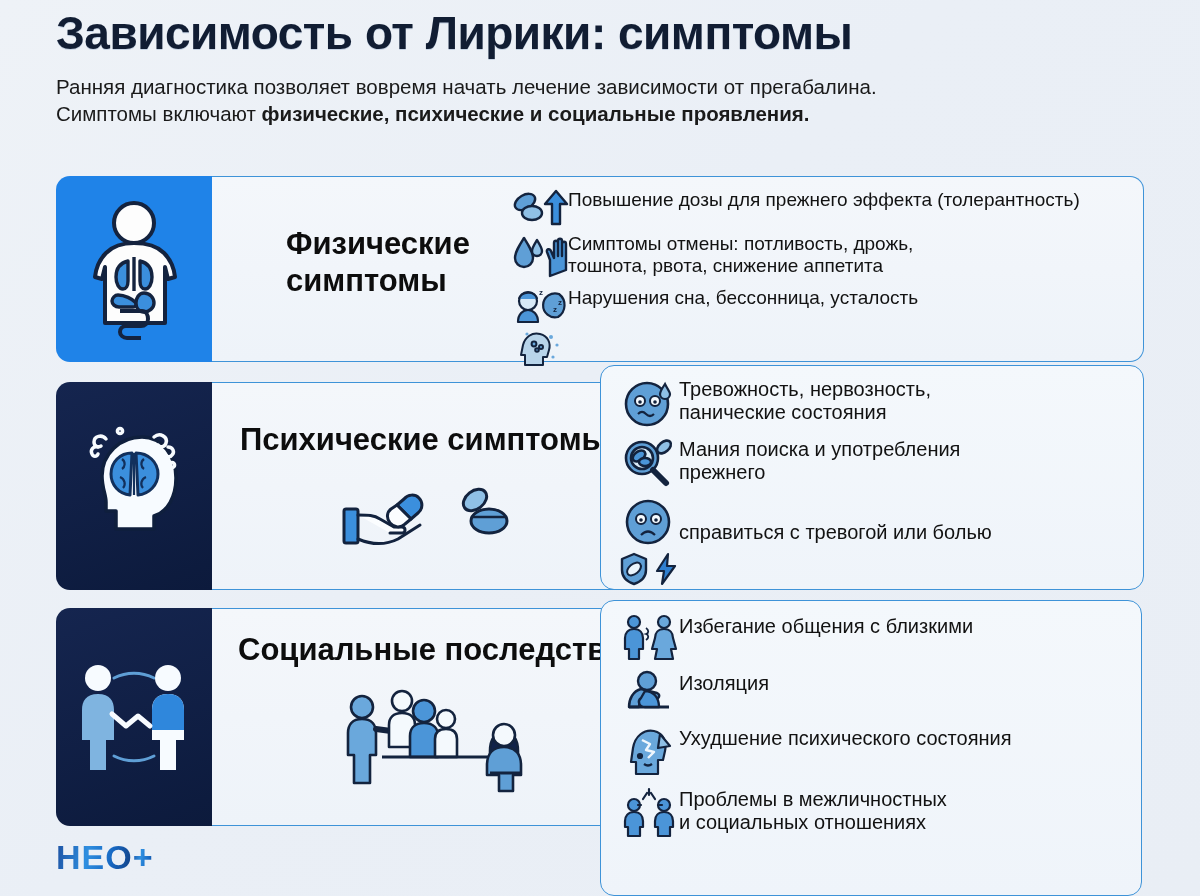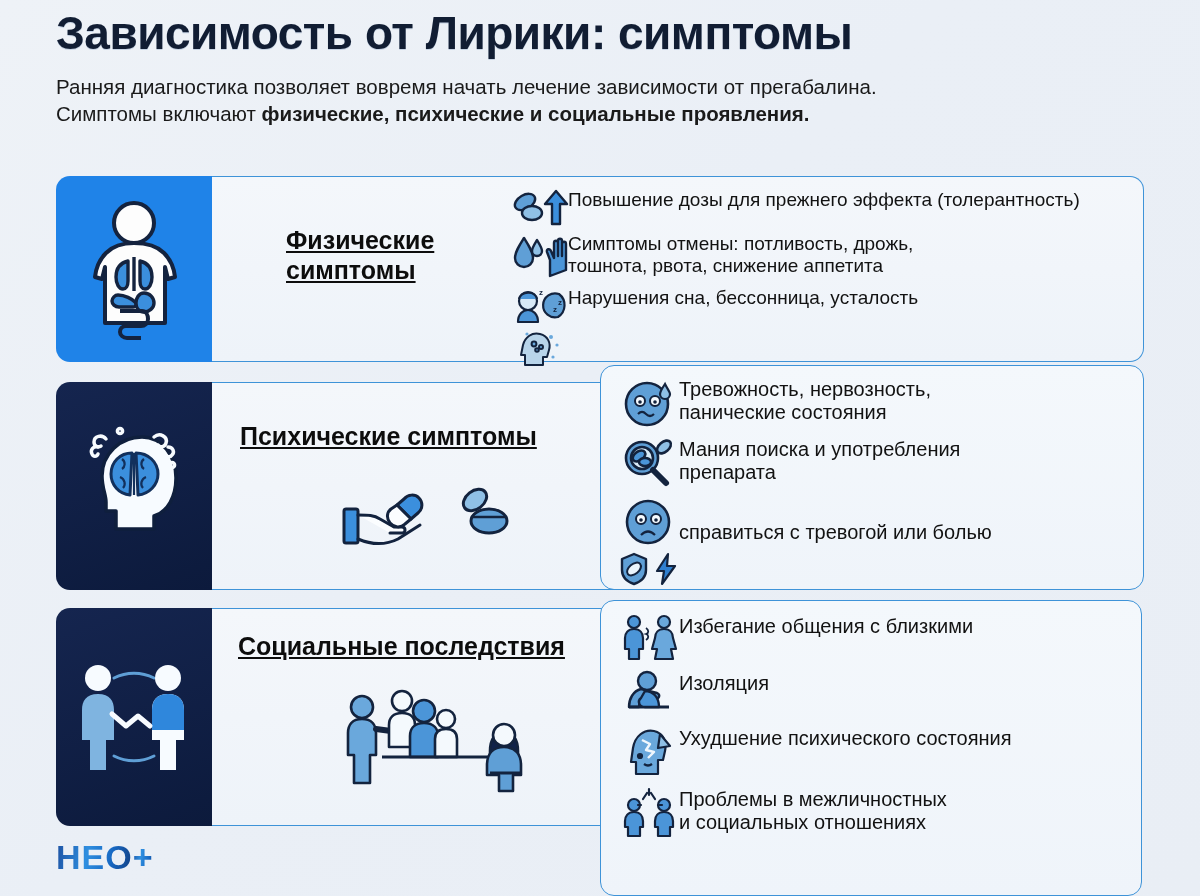--- a/index.html
+++ b/index.html
@@ -33,21 +33,21 @@
     position:relative;z-index:3;
   }
   .left-blue{background:#1f83e8;}
   .left-navy{background:linear-gradient(160deg,#15254f 0%,#0c1a3c 100%);}
   .body-panel{
     flex:1;background:linear-gradient(180deg,#f4f7fb 0%,#eef3f9 100%);
     border:1.6px solid #3e93d8;border-left:none;border-radius:0 14px 14px 0;
     position:relative;box-sizing:border-box;
   }
   .card-title{
-    font-size:25px;font-weight:bold;color:#0d0d0d;line-height:1.2;text-decoration:underline;
+    font-size:31px;font-weight:bold;color:#0d0d0d;line-height:1.2;
   }
 
   
   #card1 .c1-title{position:absolute;left:74px;top:48px;width:220px;}
   #card1 .bullets{position:absolute;left:300px;top:10px;right:14px;}
 
   
   #card2{left:56px;top:382px;width:600px;height:208px;}
   #card2 .body-panel{border-right:none;border-radius:0;}
   #card2 .c2-title{position:absolute;left:28px;top:38px;}
@@ -272,21 +272,21 @@
             <circle cx="20" cy="21" r="11" fill="#d9ebf8"></circle>
             <ellipse cx="17" cy="19" rx="7" ry="4.5" transform="rotate(-35 17 19)" fill="#4b95d8"></ellipse>
             <ellipse cx="23" cy="25" rx="6" ry="4" fill="#4b95d8"></ellipse>
             <path d="M31 33l13 13" stroke-width="6" stroke-linecap="round" fill="none"></path>
             <ellipse cx="42" cy="10" rx="8" ry="5" transform="rotate(-40 42 10)" fill="#8fc0e6"></ellipse>
           </g>
         </svg>
       </span>
       <span class="btext">
         <span>Мания поиска и употребления</span><br>
-        <span>препарата</span>
+        <span>прежнего</span>
       </span>
     </div>
 
     <div class="brow">
       <span class="bicon" style="width:62px;height:52px">
         <svg width="48" height="48" viewBox="0 0 48 48">
           <circle cx="24" cy="24" r="21" fill="#5f9fd6" stroke="#13233e" stroke-width="2.6"></circle>
           <circle cx="17" cy="21" r="5" fill="#f6fbff" stroke="#13233e" stroke-width="2"></circle>
           <circle cx="32" cy="21" r="5" fill="#f6fbff" stroke="#13233e" stroke-width="2"></circle>
           <circle cx="17" cy="22" r="1.8" fill="#13233e"></circle>

